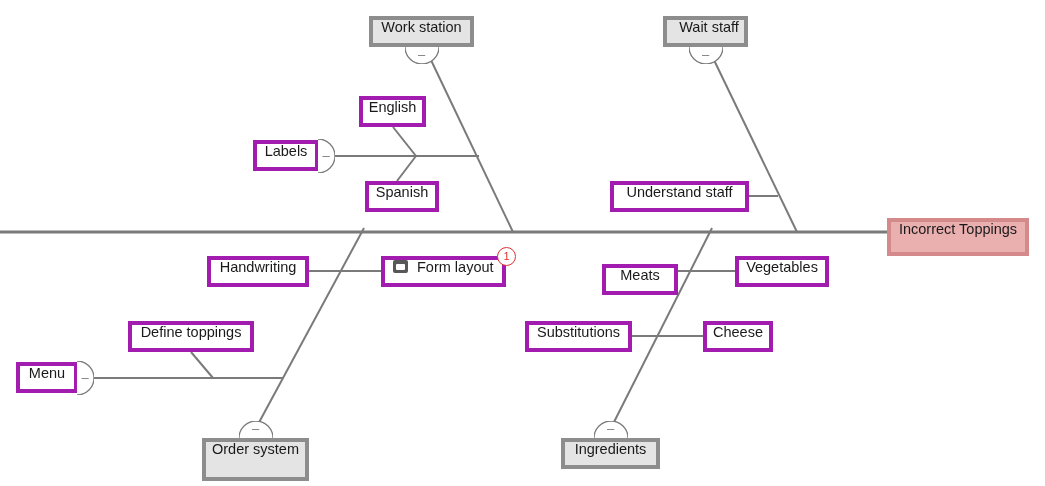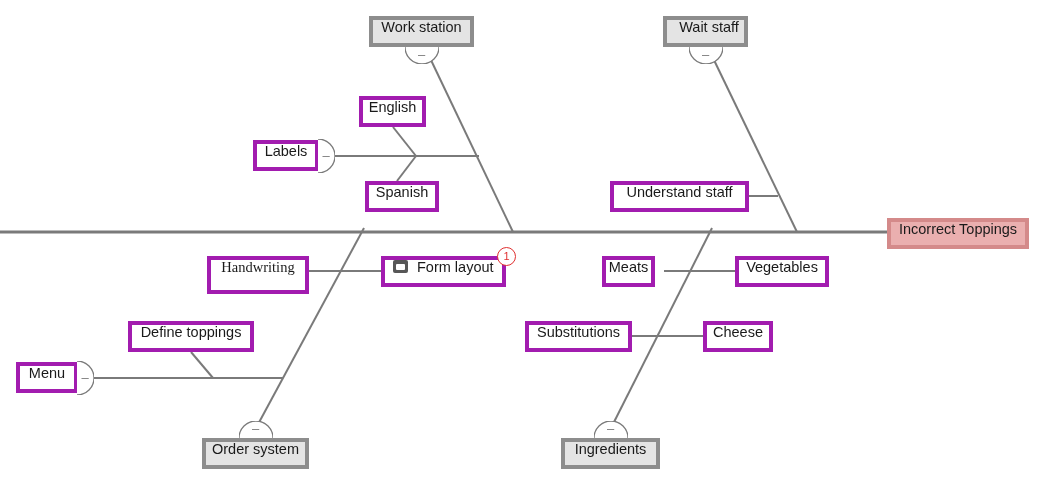--- a/index.html
+++ b/index.html
@@ -146,21 +146,21 @@
     </div>
     <div class="node category" style="left: 663px; top: 16px; width: 85px; height: 31px; padding-left: 17px;">
       <span class="node-label">Wait staff</span>
     </div>
     <div class="collapse collapse-below" style="left: 688.5px; top: 47px;">
       <svg width="34" height="17" style="position: absolute; left: 0px; top: 0px;">
         <path d="M 0 0 A 17 17 0 0 0 34 0" fill="#ffffff" stroke="#7a7a7a" stroke-width="1.3"></path>
       </svg>
       <span class="dash" style="position: relative;">–</span>
     </div>
-    <div class="node category" style="left: 202px; top: 438px; width: 107px; height: 31px; padding-left: 10px;">
+    <div class="node category" style="left: 202px; top: 438px; width: 107px; height: 43px; padding-left: 10px;">
       <span class="node-label">Order system</span>
     </div>
     <div class="collapse collapse-below" style="left: 238.5px; top: 421px;">
       <svg width="34" height="17" style="position: absolute; left: 0px; top: 0px;">
         <path d="M 0 17 A 17 17 0 0 1 34 17" fill="#ffffff" stroke="#7a7a7a" stroke-width="1.3"></path>
       </svg>
       <span class="dash" style="position: relative;">–</span>
     </div>
     <div class="node category" style="left: 561px; top: 438px; width: 99px; height: 31px;">
       <span class="node-label">Ingredients</span>
@@ -182,29 +182,29 @@
         <path d="M 0 0 A 17 17 0 0 1 0 34" fill="#ffffff" stroke="#7a7a7a" stroke-width="1.3"></path>
       </svg>
       <span class="dash" style="position: relative;">–</span>
     </div>
     <div class="node cause" style="left: 365px; top: 181px; width: 74px; height: 31px;">
       <span class="node-label">Spanish</span>
     </div>
     <div class="node cause" style="left: 610px; top: 181px; width: 139px; height: 31px;">
       <span class="node-label">Understand staff</span>
     </div>
-    <div class="node cause" style="left: 207px; top: 256px; width: 102px; height: 38px; font-family: Liberation Serif, serif;">
+    <div class="node cause" style="left: 207px; top: 256px; width: 102px; height: 31px;">
       <span class="node-label">Handwriting</span>
     </div>
     <div class="node cause has-icon" style="left: 381px; top: 256px; width: 125px; height: 31px;">
       <span class="note-icon"></span>
       <span class="node-label">Form layout</span>
     </div>
     <div class="badge" style="left: 497px; top: 247px;">1</div>
-    <div class="node cause" style="left: 602px; top: 256px; width: 53px; height: 31px;">
+    <div class="node cause" style="left: 602px; top: 264px; width: 76px; height: 31px;">
       <span class="node-label">Meats</span>
     </div>
     <div class="node cause" style="left: 735px; top: 256px; width: 94px; height: 31px;">
       <span class="node-label">Vegetables</span>
     </div>
     <div class="node cause" style="left: 128px; top: 321px; width: 126px; height: 31px;">
       <span class="node-label">Define toppings</span>
     </div>
     <div class="node cause" style="left: 525px; top: 321px; width: 107px; height: 31px;">
       <span class="node-label">Substitutions</span>
@@ -214,16 +214,16 @@
     </div>
     <div class="node cause" style="left: 16px; top: 362px; width: 62px; height: 31px;">
       <span class="node-label">Menu</span>
     </div>
     <div class="collapse collapse-right" style="left: 77px; top: 360.5px;">
       <svg width="17" height="34" style="position: absolute; left: 0px; top: 0px;">
         <path d="M 0 0 A 17 17 0 0 1 0 34" fill="#ffffff" stroke="#7a7a7a" stroke-width="1.3"></path>
       </svg>
       <span class="dash" style="position: relative;">–</span>
     </div>
-    <div class="node effect" style="left: 887px; top: 218px; width: 142px; height: 31px;">
+    <div class="node effect" style="left: 887px; top: 218px; width: 142px; height: 38px;">
       <span class="node-label">Incorrect Toppings</span>
     </div>
   </div>
 
 </body></html>

